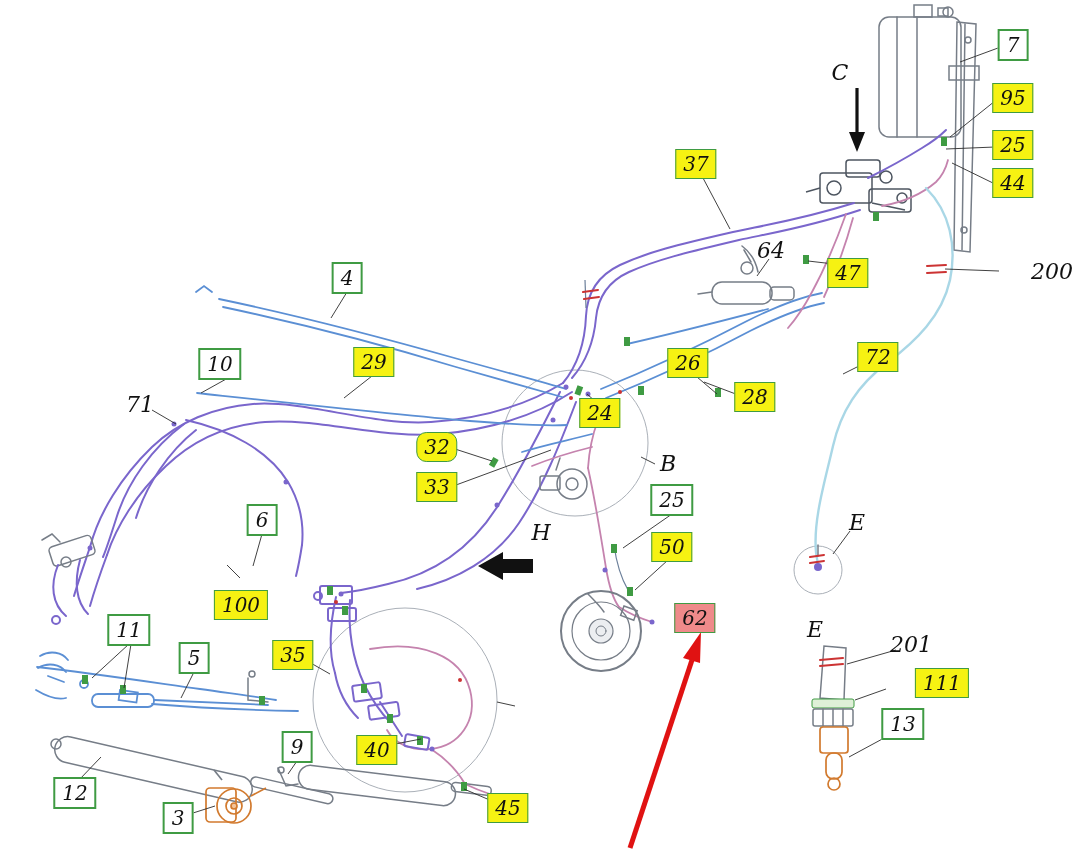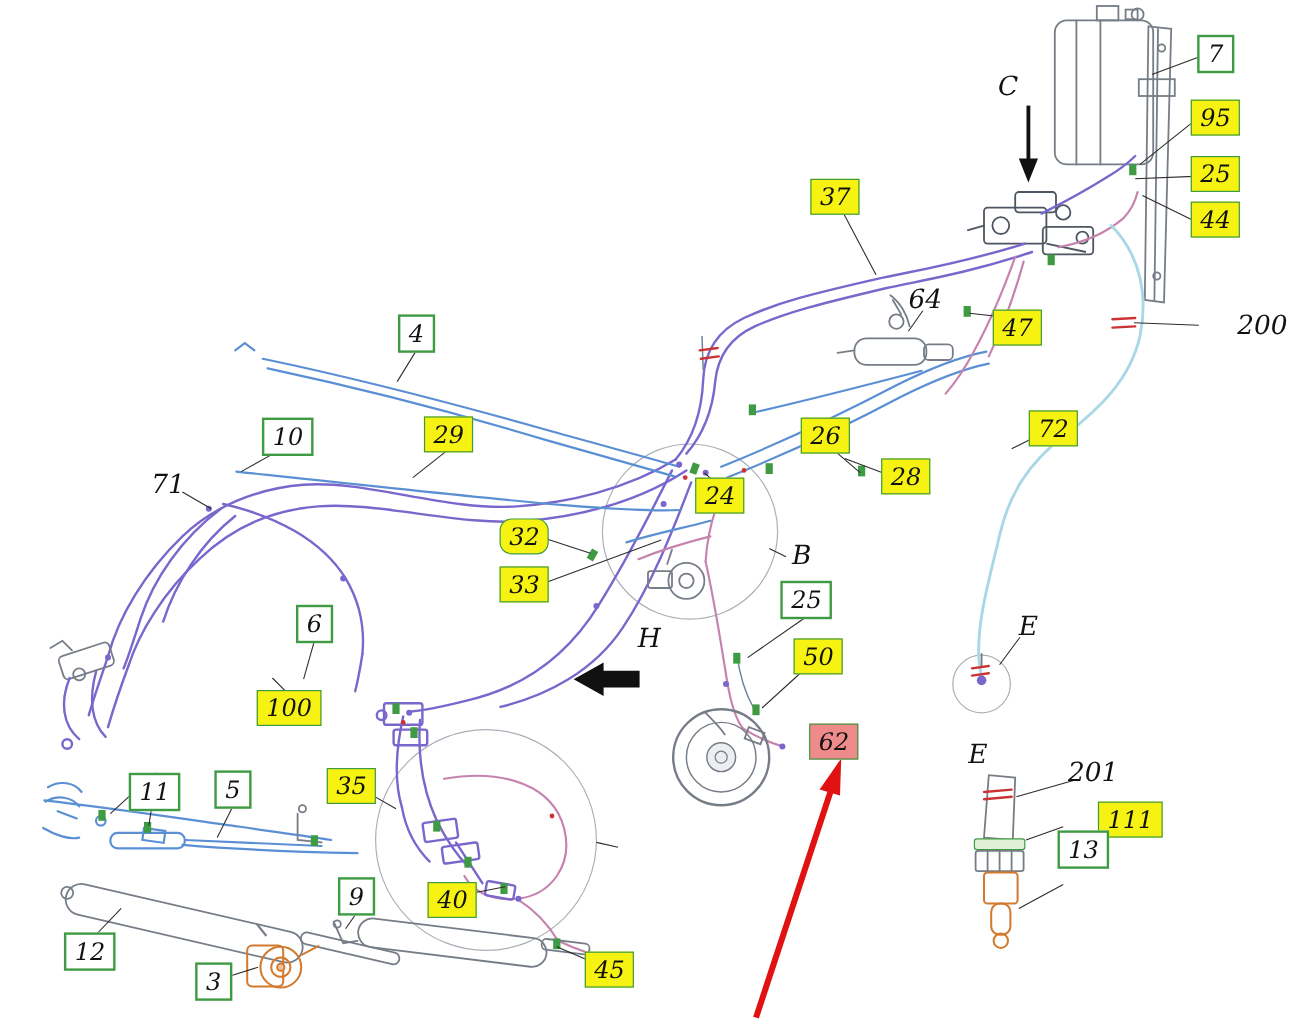--- a/index.html
+++ b/index.html
@@ -368,40 +368,40 @@
       <div class="callout yellow" style="left: 1013px; top: 183px;">44</div>
       <div class="callout plain" style="left: 840px; top: 73px;">C</div>
       <div class="callout yellow" style="left: 696px; top: 164px;">37</div>
       <div class="callout plain" style="left: 771px; top: 251px;">64</div>
       <div class="callout yellow" style="left: 848px; top: 273px;">47</div>
       <div class="callout plain" style="left: 1052px; top: 272px; text-align: right;">200</div>
       <div class="callout green" style="left: 347px; top: 278px;">4</div>
       <div class="callout yellow" style="left: 878px; top: 357px;">72</div>
       <div class="callout yellow" style="left: 688px; top: 363px;">26</div>
       <div class="callout yellow" style="left: 755px; top: 397px;">28</div>
-      <div class="callout green" style="left: 240px; top: 364px;">10</div>
+      <div class="callout green" style="left: 220px; top: 364px;">10</div>
       <div class="callout yellow" style="left: 374px; top: 362px;">29</div>
       <div class="callout plain" style="left: 140px; top: 405px;">71</div>
       <div class="callout yellow" style="left: 600px; top: 413px;">24</div>
       <div class="callout yellow" style="left: 437px; top: 447px; border-radius: 10px;">32</div>
       <div class="callout yellow" style="left: 437px; top: 487px;">33</div>
       <div class="callout plain" style="left: 668px; top: 464px;">B</div>
       <div class="callout green" style="left: 672px; top: 500px;">25</div>
       <div class="callout plain" style="left: 541px; top: 533px;">H</div>
       <div class="callout green" style="left: 262px; top: 520px;">6</div>
-      <div class="callout yellow" style="left: 672px; top: 547px; margin-left: 10px;">50</div>
+      <div class="callout yellow" style="left: 672px; top: 547px;">50</div>
       <div class="callout plain" style="left: 857px; top: 523px;">E</div>
-      <div class="callout yellow" style="left: 241px; top: 590px;">100</div>
+      <div class="callout yellow" style="left: 241px; top: 605px;">100</div>
       <div class="callout red" style="left: 695px; top: 618px;">62</div>
       <div class="callout plain" style="left: 815px; top: 630px;">E</div>
       <div class="callout plain" style="left: 911px; top: 645px;">201</div>
-      <div class="callout green" style="left: 129px; top: 660px;">11</div>
+      <div class="callout green" style="left: 129px; top: 630px;">11</div>
       <div class="callout yellow" style="left: 942px; top: 683px;">111</div>
       <div class="callout green" style="left: 194px; top: 658px;">5</div>
       <div class="callout yellow" style="left: 293px; top: 655px;">35</div>
-      <div class="callout green" style="left: 903px; top: 708px;">13</div>
+      <div class="callout green" style="left: 903px; top: 724px;">13</div>
       <div class="callout green" style="left: 297px; top: 747px;">9</div>
       <div class="callout yellow" style="left: 377px; top: 750px;">40</div>
       <div class="callout green" style="left: 75px; top: 793px;">12</div>
       <div class="callout green" style="left: 178px; top: 818px;">3</div>
       <div class="callout yellow" style="left: 508px; top: 808px;">45</div>
     </div>
 </div>
 
 </body></html>

